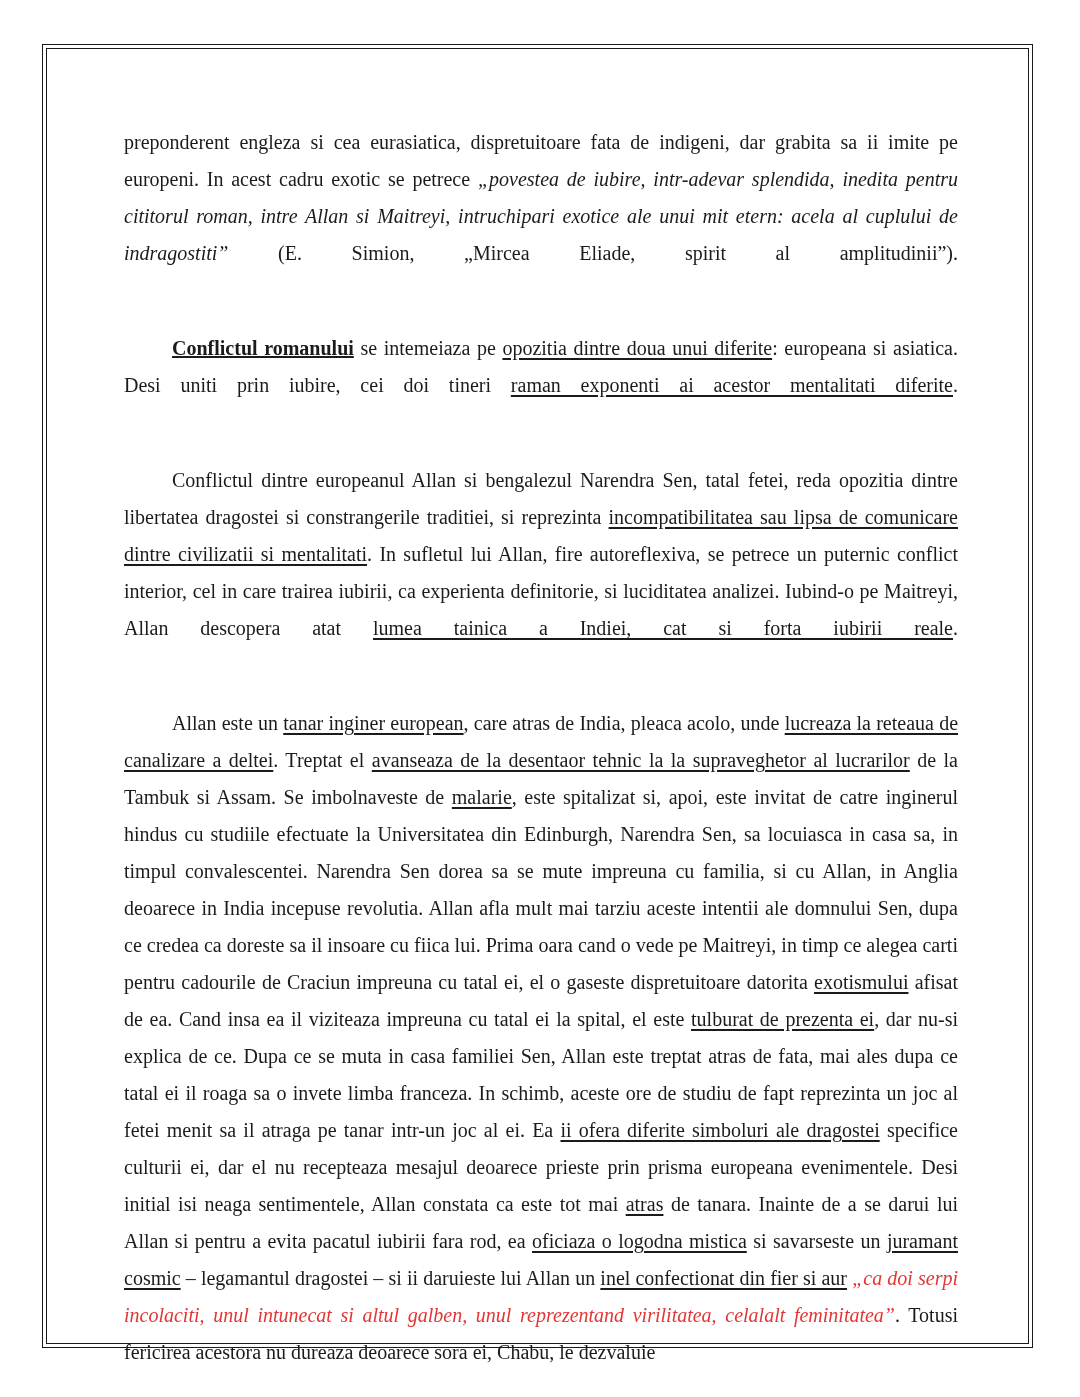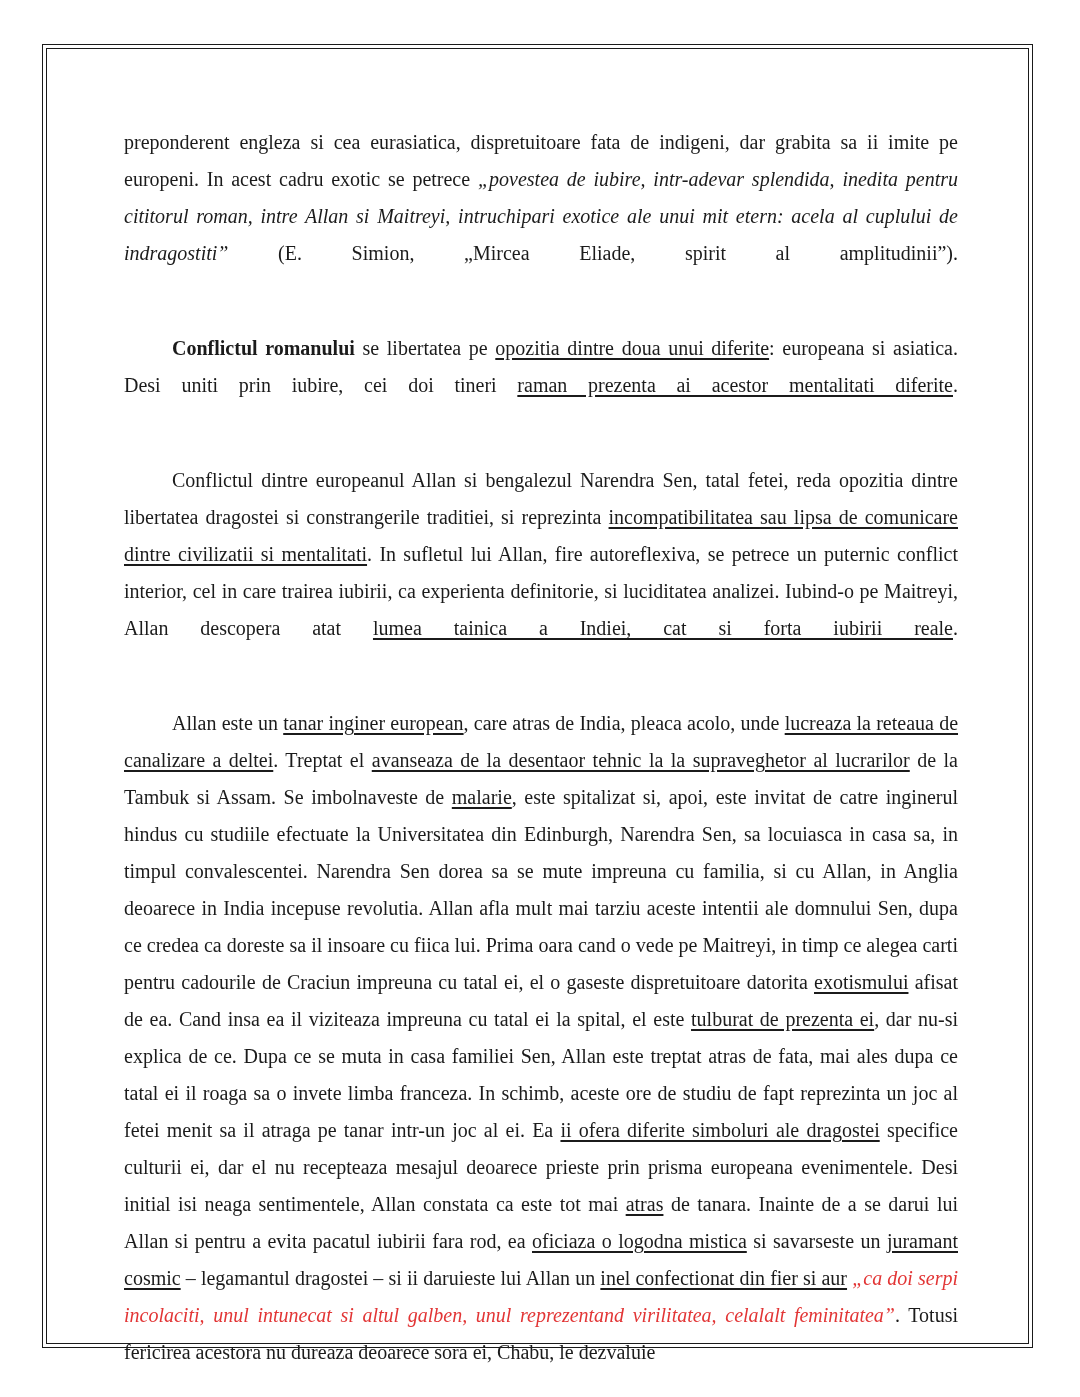--- a/index.html
+++ b/index.html
@@ -55,21 +55,21 @@
     hyphens: none;
   }
   p.para + p.para {
     margin-top: 21px;
   }
   p.indent {
     text-indent: 48px;
   }
 
   .u      { text-decoration: underline; text-underline-offset: 3px; }
-  .b      { font-weight: bold; }
+  .b      { font-weight: bold; text-decoration: underline; }
   .i      { font-style: italic; }
   .red    { color: #e23535; }
   .red.i  { font-style: italic; }
 
   
   p.para::after {
     content: "";
     display: inline-block;
     width: 100%;
   }
@@ -79,19 +79,19 @@
 <body>
 
 <div class="page-frame">
   <div class="page-frame-inner"></div>
 </div>
 
 <div class="doc-body">
 
   <p class="para"><span>preponderent engleza si cea eurasiatica, dispretuitoare fata de indigeni, dar grabita sa ii imite pe europeni. In acest cadru exotic se petrece </span><span class="i">„povestea de iubire, intr-adevar splendida, inedita pentru cititorul roman, intre Allan si Maitreyi, intruchipari exotice ale unui mit etern: acela al cuplului de indragostiti”</span><span> (E. Simion, „Mircea Eliade, spirit al amplitudinii”).</span></p>
 
-  <p class="para indent"><span class="b">Conflictul romanului</span><span> se libertatea pe </span><span class="u">opozitia dintre doua unui diferite</span><span>: europeana si asiatica. Desi uniti prin iubire, cei doi tineri </span><span class="u">raman prezenta ai acestor mentalitati diferite</span><span>.</span></p>
+  <p class="para indent"><span class="b">Conflictul romanului</span><span> se intemeiaza pe </span><span class="u">opozitia dintre doua unui diferite</span><span>: europeana si asiatica. Desi uniti prin iubire, cei doi tineri </span><span class="u">raman exponenti ai acestor mentalitati diferite</span><span>.</span></p>
 
   <p class="para indent"><span>Conflictul dintre europeanul Allan si bengalezul Narendra Sen, tatal fetei, reda opozitia dintre libertatea dragostei si constrangerile traditiei, si reprezinta </span><span class="u">incompatibilitatea sau lipsa de comunicare dintre civilizatii si mentalitati</span><span>. In sufletul lui Allan, fire autoreflexiva, se petrece un puternic conflict interior, cel in care trairea iubirii, ca experienta definitorie, si luciditatea analizei. Iubind-o pe Maitreyi, Allan descopera atat </span><span class="u">lumea tainica a Indiei, cat si forta iubirii reale</span><span>.</span></p>
 
   <p class="para indent nojust"><span>Allan este un </span><span class="u">tanar inginer european</span><span>, care atras de India, pleaca acolo, unde </span><span class="u">lucreaza la reteaua de canalizare a deltei</span><span>. Treptat el </span><span class="u">avanseaza de la desentaor tehnic la la supraveghetor al lucrarilor</span><span> de la Tambuk si Assam. Se imbolnaveste de </span><span class="u">malarie</span><span>, este spitalizat si, apoi, este invitat de catre inginerul hindus cu studiile efectuate la Universitatea din Edinburgh, Narendra Sen, sa locuiasca in casa sa, in timpul convalescentei. Narendra Sen dorea sa se mute impreuna cu familia, si cu Allan, in Anglia deoarece in India incepuse revolutia. Allan afla mult mai tarziu aceste intentii ale domnului Sen, dupa ce credea ca doreste sa il insoare cu fiica lui. Prima oara cand o vede pe Maitreyi, in timp ce alegea carti pentru cadourile de Craciun impreuna cu tatal ei, el o gaseste dispretuitoare datorita </span><span class="u">exotismului</span><span> afisat de ea. Cand insa ea il viziteaza impreuna cu tatal ei la spital, el este </span><span class="u">tulburat de prezenta ei</span><span>, dar nu-si explica de ce. Dupa ce se muta in casa familiei Sen, Allan este treptat atras de fata, mai ales dupa ce tatal ei il roaga sa o invete limba franceza. In schimb, aceste ore de studiu de fapt reprezinta un joc al fetei menit sa il atraga pe tanar intr-un joc al ei. Ea </span><span class="u">ii ofera diferite simboluri ale dragostei</span><span> specifice culturii ei, dar el nu recepteaza mesajul deoarece prieste prin prisma europeana evenimentele. Desi initial isi neaga sentimentele, Allan constata ca este tot mai </span><span class="u">atras</span><span> de tanara. Inainte de a se darui lui Allan si pentru a evita pacatul iubirii fara rod, ea </span><span class="u">oficiaza o logodna mistica</span><span> si savarseste un </span><span class="u">juramant cosmic</span><span> – legamantul dragostei – si ii daruieste lui Allan un </span><span class="u">inel confectionat din fier si aur</span><span> </span><span class="red i">„ca doi serpi incolaciti, unul intunecat si altul galben, unul reprezentand virilitatea, celalalt feminitatea”</span><span>. Totusi fericirea acestora nu dureaza deoarece sora ei, Chabu, le dezvaluie</span></p>
 
 </div>
 
 </body></html>

